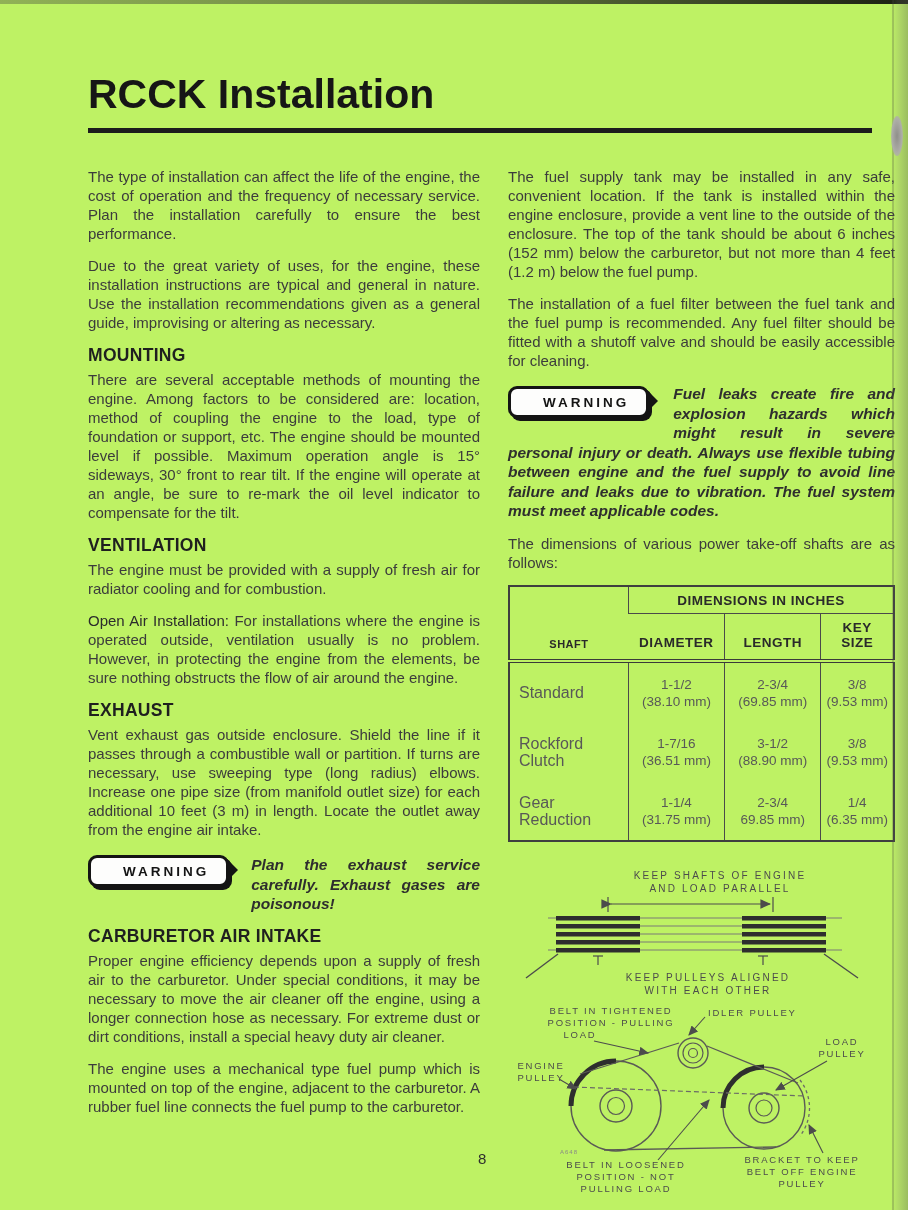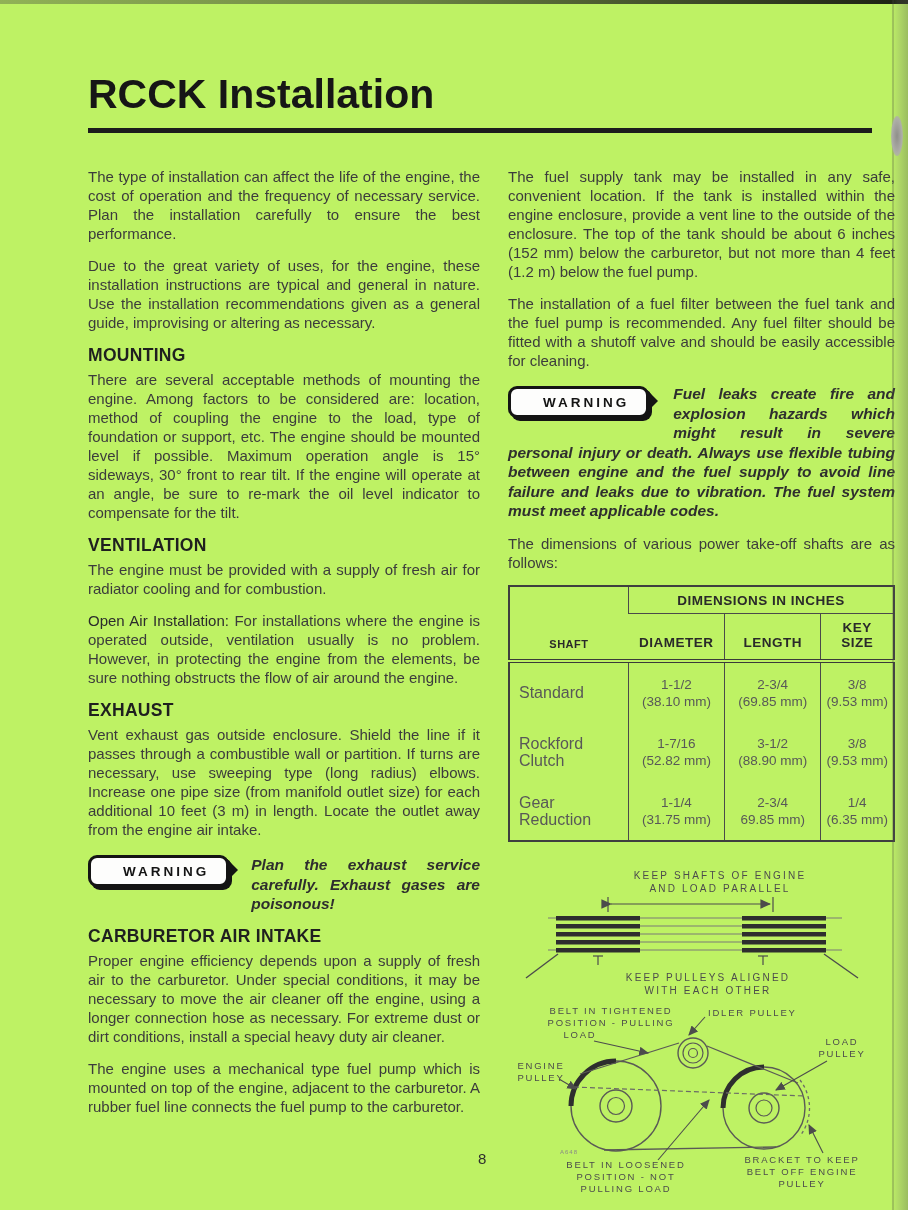--- a/index.html
+++ b/index.html
@@ -152,21 +152,21 @@
               </td>
             <td class="cell">
                 <div>3/8</div>
                 <div>(9.53 mm)</div>
               </td>
           </tr>
           <tr>
             <td class="shaft-c">Rockford Clutch</td>
             <td class="cell">
                 <div>1-7/16</div>
-                <div>(52.82 mm)</div>
+                <div>(36.51 mm)</div>
               </td>
             <td class="cell">
                 <div>3-1/2</div>
                 <div>(88.90 mm)</div>
               </td>
             <td class="cell">
                 <div>3/8</div>
                 <div>(9.53 mm)</div>
               </td>
           </tr>

